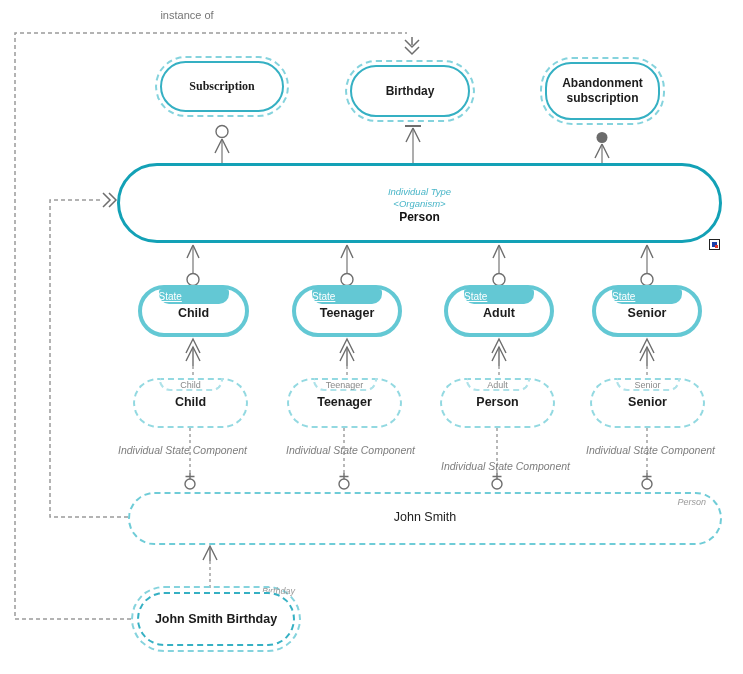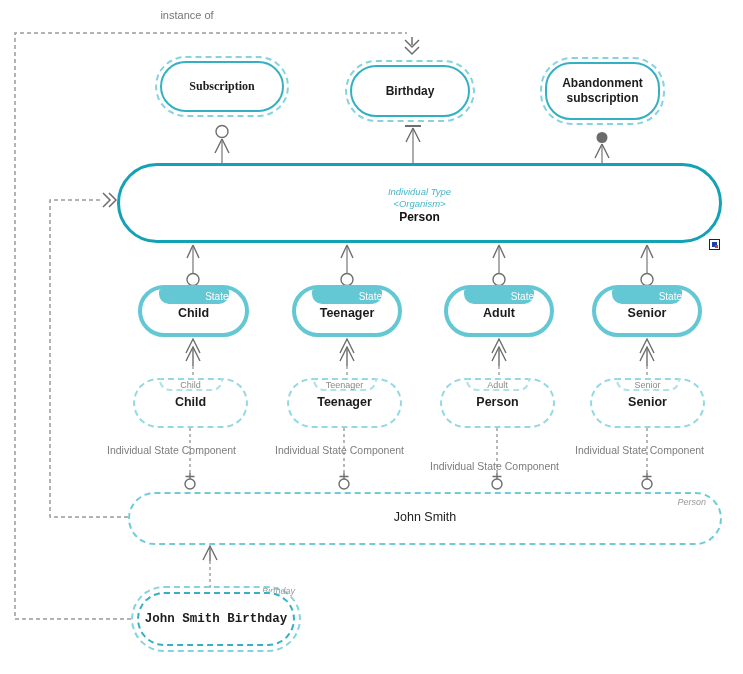--- a/index.html
+++ b/index.html
@@ -17,38 +17,38 @@
   .person-box{border:3px solid #13a1b6;border-radius:40px;text-align:center;padding-top:20px;}
   .person-cat{font-style:italic;font-size:9.5px;line-height:12px;color:#4ab6c8;}
   .person-name{font-weight:bold;font-size:12px;line-height:14px;color:#111;}
   
   .mini-icon{position:absolute;width:11px;height:11px;background:#fff;border:1px solid #222;box-sizing:border-box;}
   .mini-icon .b{position:absolute;left:2px;top:2px;width:5px;height:5px;background:#1d3fa8;}
   .mini-icon .r{position:absolute;left:5px;top:5px;width:3px;height:3px;background:#e03a2f;}
   
   .state-pill{border:4px solid #63c8d4;border-radius:27px;}
   .state-tab{position:absolute;top:0;left:50%;transform:translateX(-50%);width:70px;height:15px;
-             background:#63c8d4;color:#fff;font-size:10px;text-align:right;line-height:15px;
-             border-radius:3px 3px 10px 10px;}
+             background:#63c8d4;color:#fff;font-size:10px;text-align:left;line-height:15px;
+             border-radius:3px 3px 10px 10px;text-decoration:underline;}
   .state-name{margin-top:17px;text-align:center;font-weight:bold;font-size:12.5px;}
   
   .comp-box{border:2px dashed #93d9e1;border-radius:25px;background:transparent;}
   .comp-tab{position:absolute;top:-2px;left:50%;transform:translateX(-50%);width:64px;height:13px;
             border:2px dashed #aee2e9;border-top:none;border-radius:0 0 11px 11px;box-sizing:border-box;}
   .comp-tag{position:absolute;top:0;left:0;width:100%;text-align:center;font-size:9px;line-height:11px;color:#8a8a8a;}
   .comp-name{margin-top:15px;text-align:center;font-weight:bold;font-size:12.5px;}
-  .caption{position:absolute;width:140px;text-align:left;font-size:10.5px;color:#7d7d7d;}
+  .caption{position:absolute;width:140px;text-align:right;font-size:10.5px;color:#7d7d7d;font-style:italic;}
   
   .js-box{border:2px dashed #6fccd7;border-radius:27px;background:transparent;}
   .js-name{line-height:47px;text-align:center;font-weight:normal;font-size:12.5px;}
   .tag{position:absolute;font-size:9px;font-style:italic;color:#9a9a9a;}
   
   .jsb-outer{border:2px dashed #85d3dd;border-radius:33px;background:transparent;}
   .jsb-inner{position:absolute;inset:4px;border:2px dashed #35b0c3;border-radius:28px;
-             display:flex;align-items:center;justify-content:center;font-weight:bold;font-size:12.5px;background:#fff;font-family:Liberation Mono, monospace;}
+             display:flex;align-items:center;justify-content:center;font-weight:bold;font-size:12.5px;background:#fff;}
 </style>
 </head>
 <body>
 
 <div class="canvas">
 
   <svg class="layer" width="743" height="674" viewBox="0 0 743 674">
 
     <g stroke="#9b9b9b" fill="none" stroke-width="1.5" stroke-dasharray="4 3">
       <path d="M131 619 H15 V33 H407"></path>

